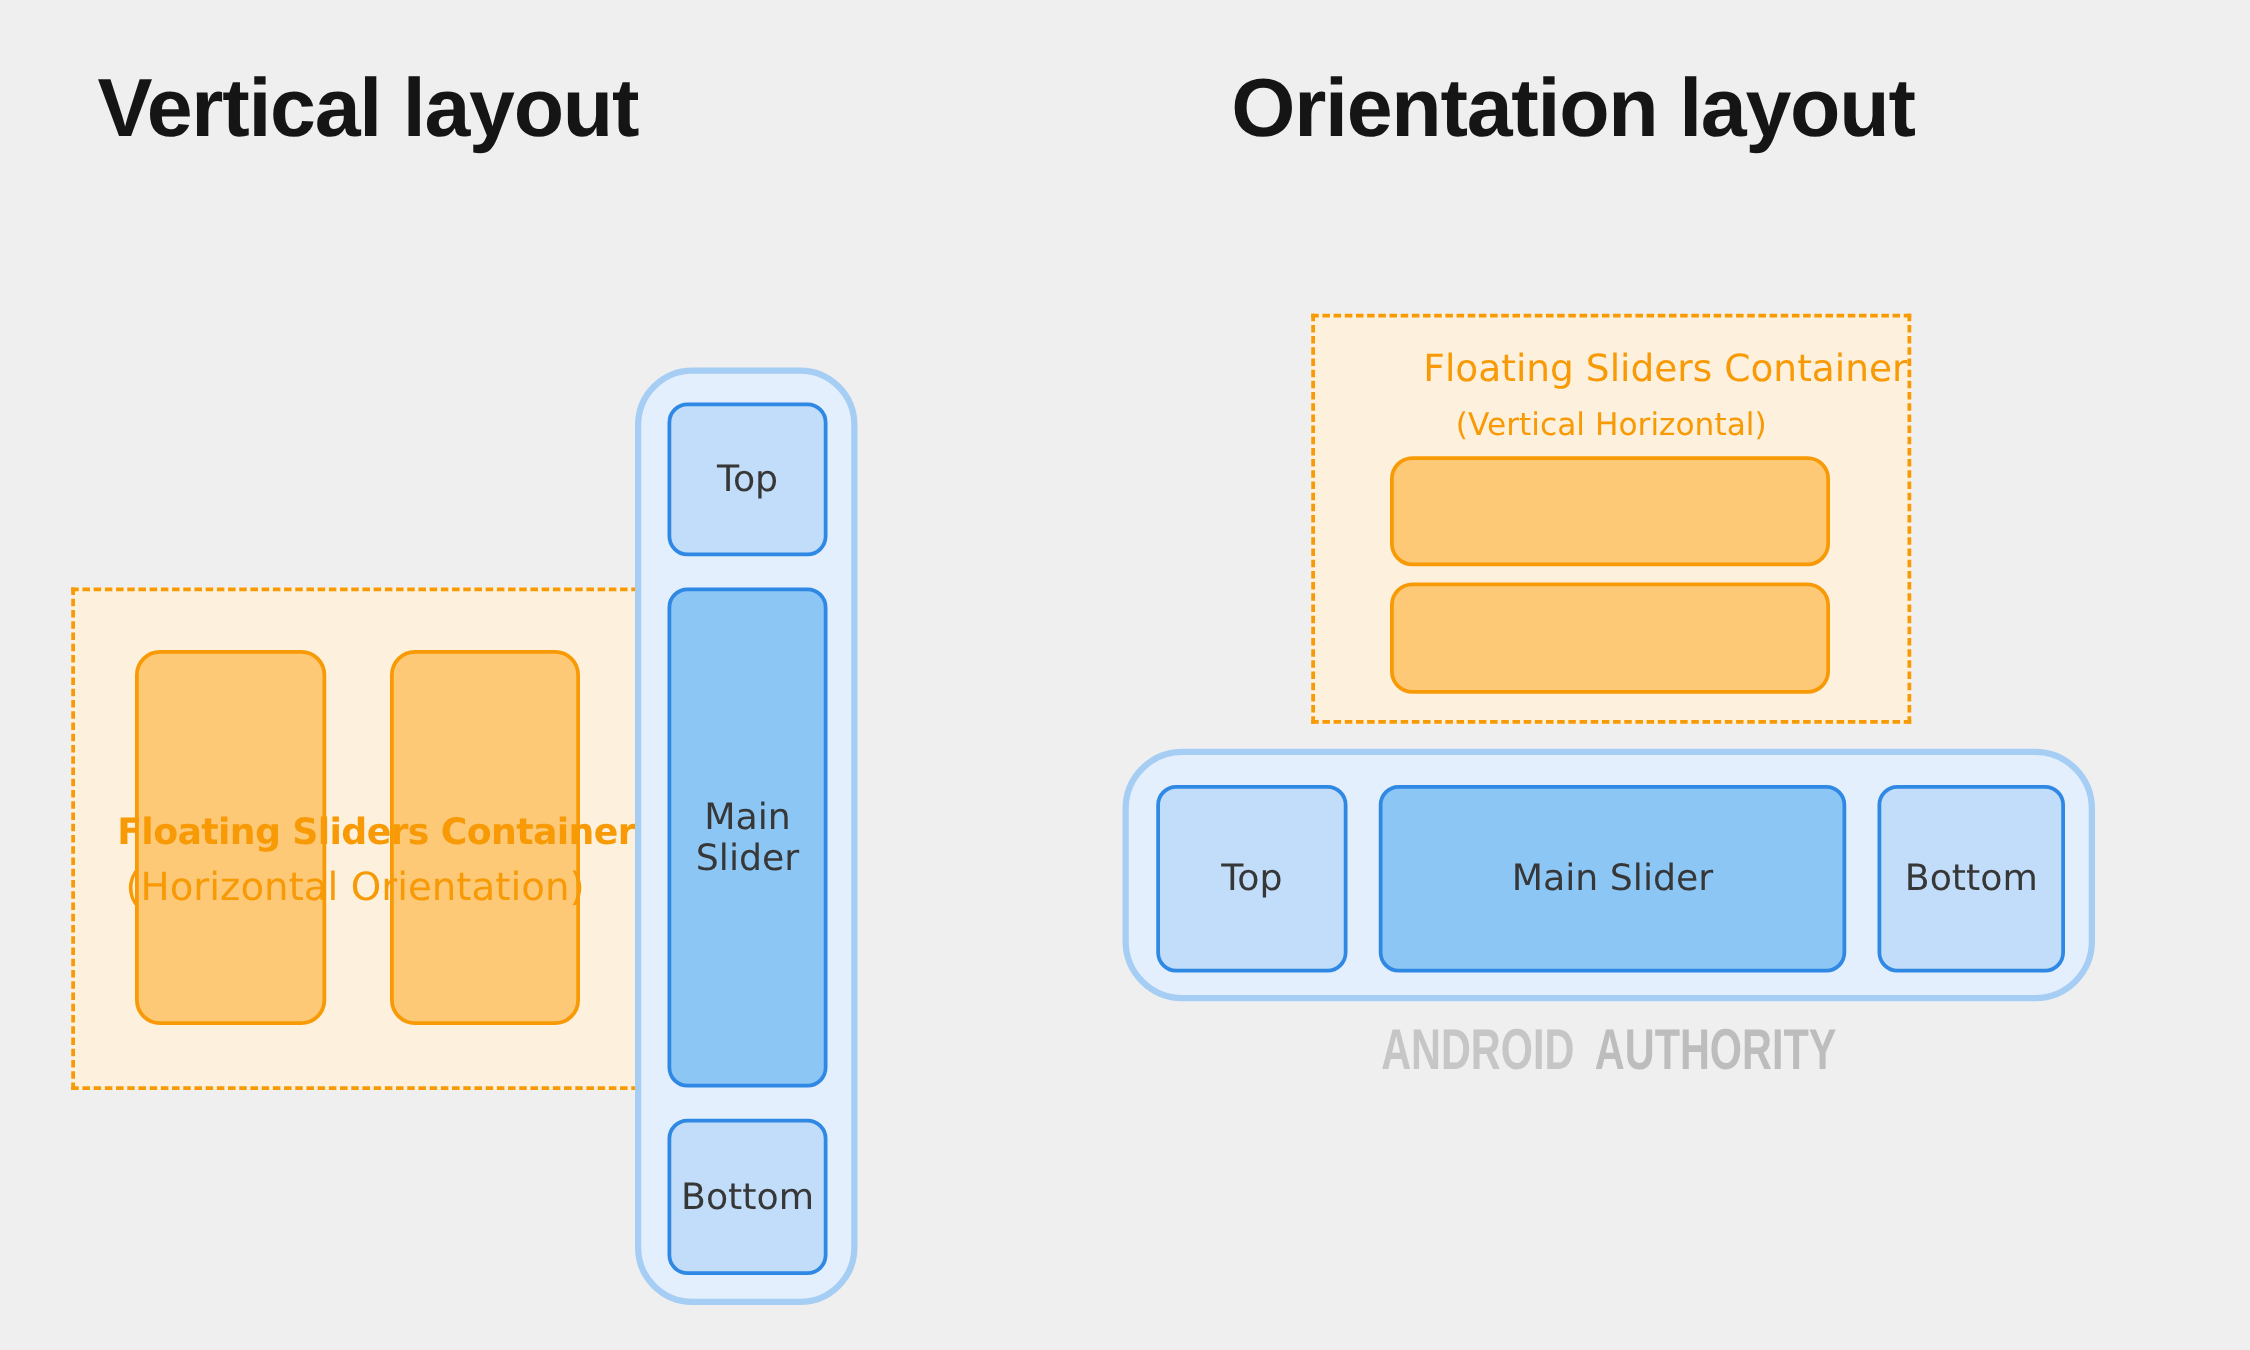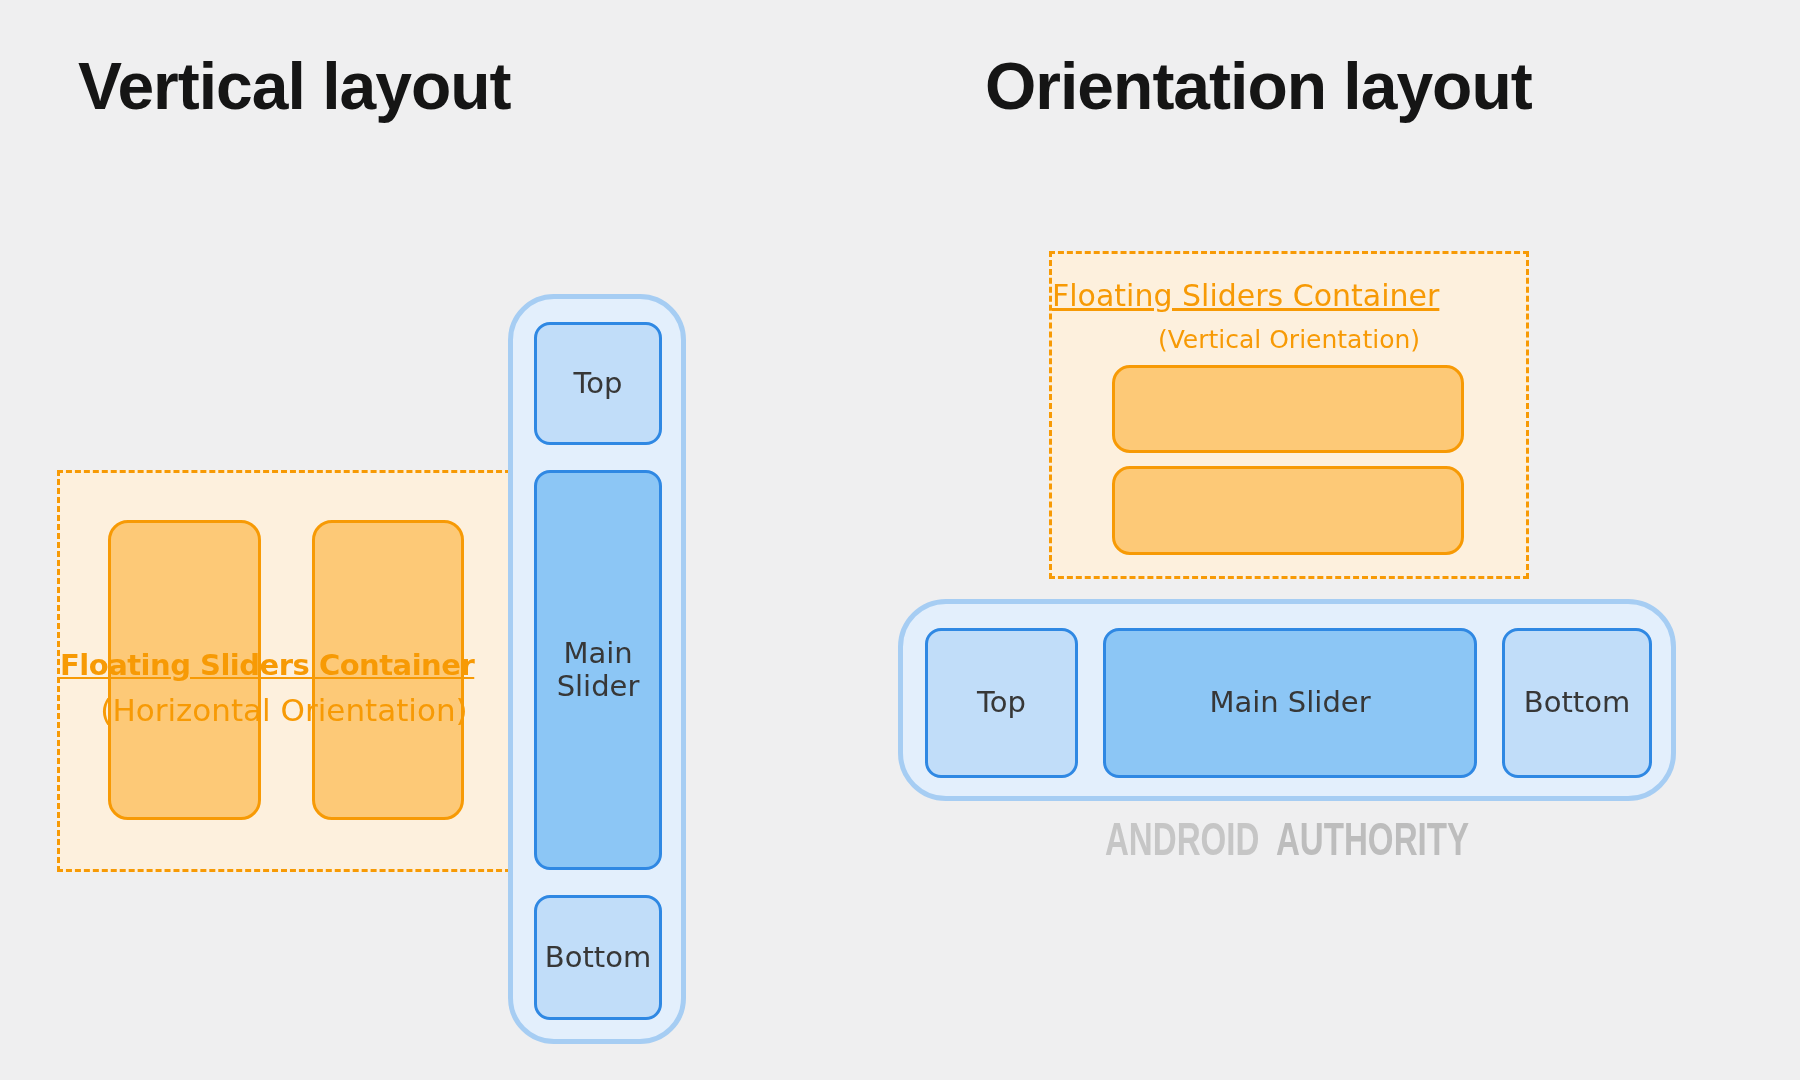--- a/index.html
+++ b/index.html
@@ -53,22 +53,22 @@
     border:3px solid var(--accent-orange);
     border-radius:20px;
   }
   .h-orient .bar1{left:48px;top:47px;width:153px;height:300px;}
   .h-orient .bar2{left:252px;top:47px;width:152px;height:300px;}
   .v-orient .bar1{left:60px;top:111px;width:352px;height:88px;border-radius:18px;}
   .v-orient .bar2{left:60px;top:212px;width:352px;height:89px;border-radius:18px;}
 
   .fc-title{
     position:absolute;left:0;width:100%;
-    text-align:left;color:var(--accent-orange);
-    white-space:nowrap;z-index:3;text-decoration:underline;
+    text-align:right;color:var(--accent-orange);
+    white-space:nowrap;z-index:3;
   }
   .fc-subtitle{
     position:absolute;left:0;width:100%;
     text-align:center;color:var(--accent-orange);
     white-space:nowrap;z-index:3;
   }
   .h-orient .fc-title{top:172px;font-size:29px;font-weight:700;letter-spacing:-0.5px;line-height:40px;}
   .h-orient .fc-subtitle{top:222px;font-size:31px;line-height:30px;}
   .v-orient .fc-title{top:24px;font-size:30px;font-weight:400;line-height:36px;}
   .v-orient .fc-subtitle{top:70px;font-size:25px;line-height:32px;}
@@ -141,21 +141,21 @@
     <div class="blue-box main main-box">
       <span>Main Slider</span>
     </div>
     <div class="blue-box bottom-box">
       <span>Bottom</span>
     </div>
   </div>
 
   <div class="dashed-container v-orient">
     <div class="fc-title">Floating Sliders Container</div>
-    <div class="fc-subtitle">(Vertical Orientation)</div>
+    <div class="fc-subtitle">(Vertical Horizontal)</div>
     <div class="slider-bar bar1"></div>
     <div class="slider-bar bar2"></div>
   </div>
 
   <div class="pill h-pill">
     <div class="blue-box top-box">
       <span>Top</span>
     </div>
     <div class="blue-box main main-box">
       <span>Main Slider</span>

